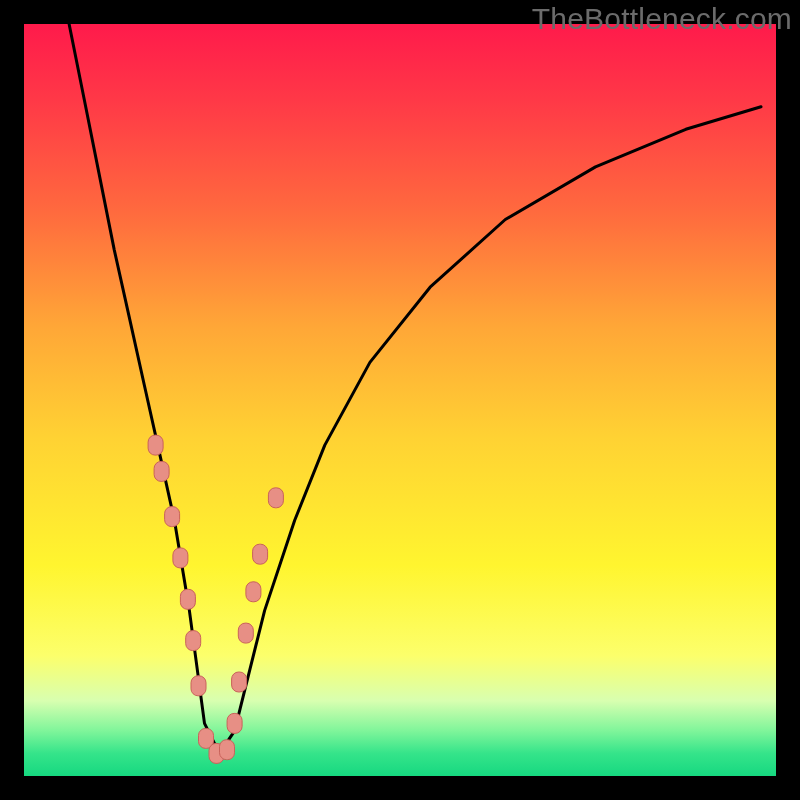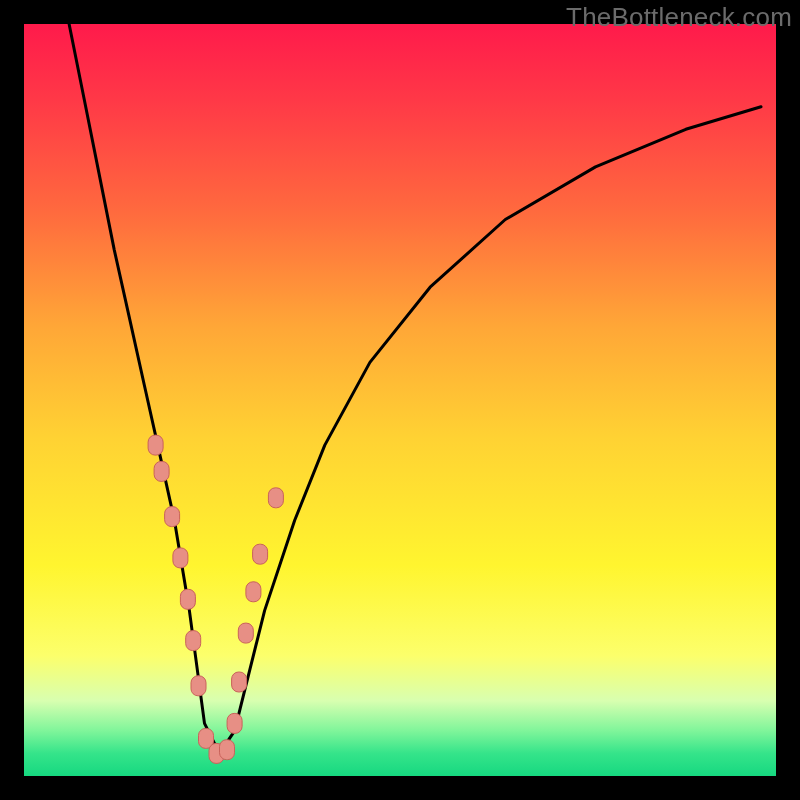--- a/index.html
+++ b/index.html
@@ -29,21 +29,21 @@
       #7ff59a 94%,
       #35e48a 97%,
       #16d880 100%
     );
   }
   .watermark {
     position: absolute;
     top: 2px;
     right: 8px;
     color: #6b6b6b;
-    font-size: 26px;
+    font-size: 30px;
     letter-spacing: 0.2px;
     user-select: none;
   }
   svg {
     position: absolute;
     left: 0;
     top: 0;
   }
 </style>
 </head>

